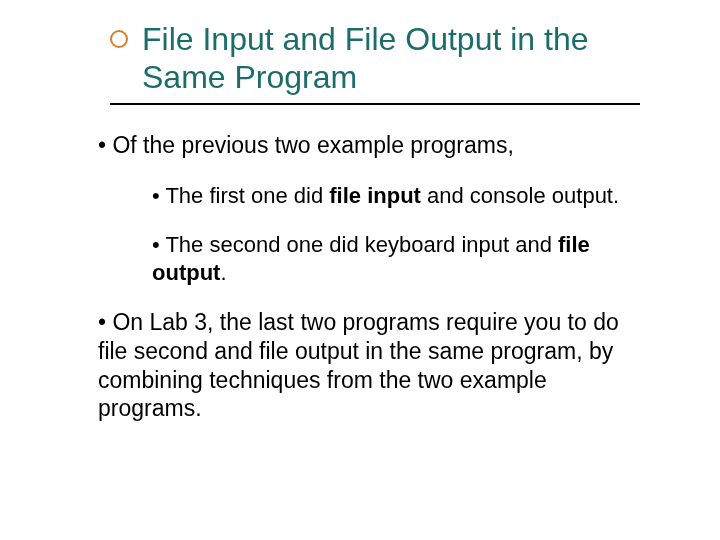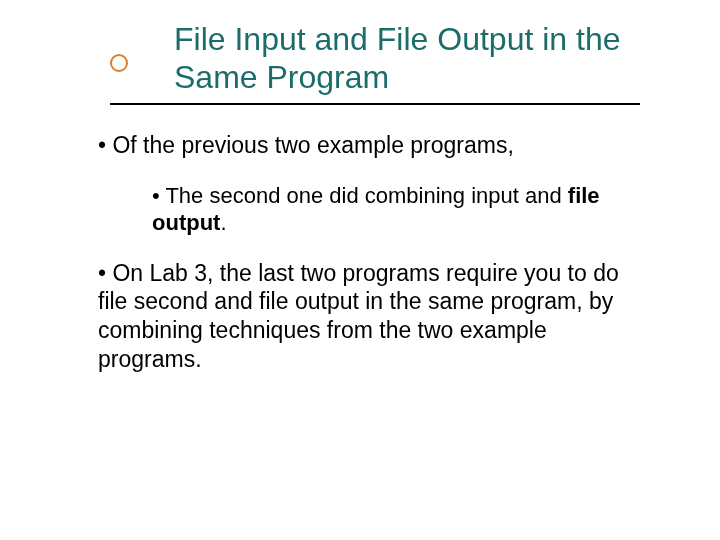--- a/index.html
+++ b/index.html
@@ -1,19 +1,19 @@
 <!DOCTYPE html>
 <html><head>
 <meta charset="utf-8">
 <style>
   * { margin: 0; padding: 0; box-sizing: border-box; }
   html, body { width: 720px; height: 540px; background: #ffffff; font-family: Arial, Helvetica, sans-serif; }
   .slide { width: 720px; height: 540px; padding: 20px 50px 0 50px; position: relative; }
   .title-block { margin-left: 60px; margin-right: 30px; }
-  .title-row { display: flex; align-items: center; gap: 32px; }
+  .title-row { display: flex; align-items: flex-start; }
   .ring { width: 18px; height: 18px; border: 2px solid #d97f2e; border-radius: 50%; margin-right: 14px; margin-top: 10px; flex-shrink: 0; }
   .title { color: #1b6d6b; font-size: 32px; line-height: 1.2; font-weight: normal; }
   .rule { border: none; border-top: 2px solid #000; margin-top: 6px; margin-left: 0; width: 100%; }
   .body { margin-top: 26px; color: #000; }
   .lvl1 { margin-left: 48px; margin-right: 40px; font-size: 23px; line-height: 1.25; margin-bottom: 22px; }
   .lvl2 { margin-left: 102px; margin-right: 40px; font-size: 22px; line-height: 1.25; margin-bottom: 22px; }
   .b { font-weight: bold; }
 </style>
 </head>
 <body>
@@ -23,20 +23,23 @@
     <div class="title-row">
       <div class="ring"></div>
       <div class="title">File Input and File Output in the Same Program</div>
     </div>
     <hr class="rule">
   </div>
 
   <div class="body">
     <div class="lvl1">• Of the previous two example programs,</div>
 
+    <div class="lvl2">
+      <span>• The first one did </span><span class="b">file input</span><span> and console output.</span>
+    </div>
 
     <div class="lvl2">
-      <span>• The second one did combining input and </span><span class="b">file output</span><span>.</span>
+      <span>• The second one did keyboard input and </span><span class="b">file output</span><span>.</span>
     </div>
 
     <div class="lvl1">• On Lab 3, the last two programs require you to do file second and file output in the same program, by combining techniques from the two example programs.</div>
   </div>
 </div>
 
 </body></html>

